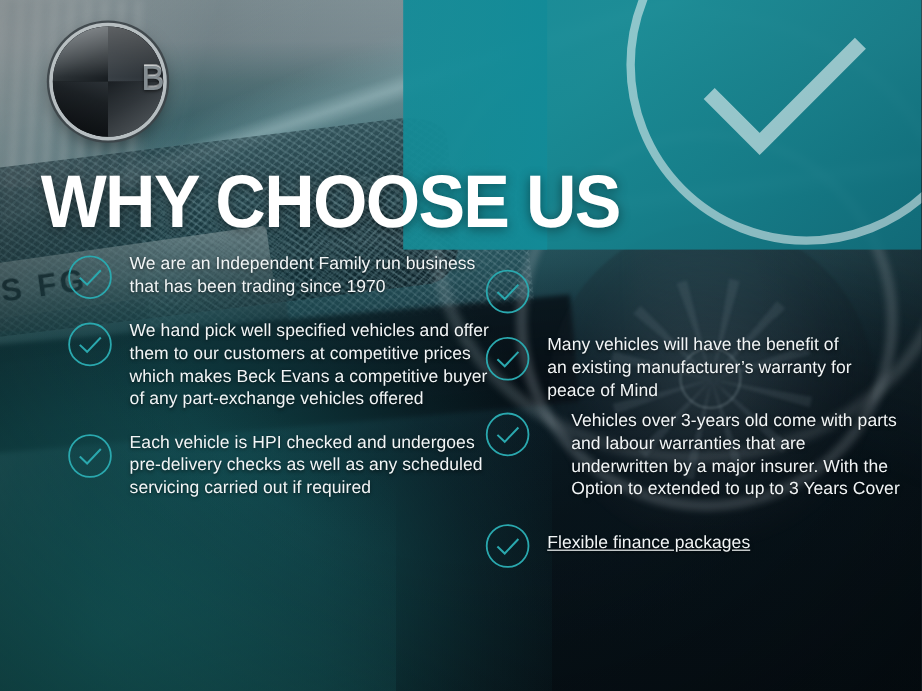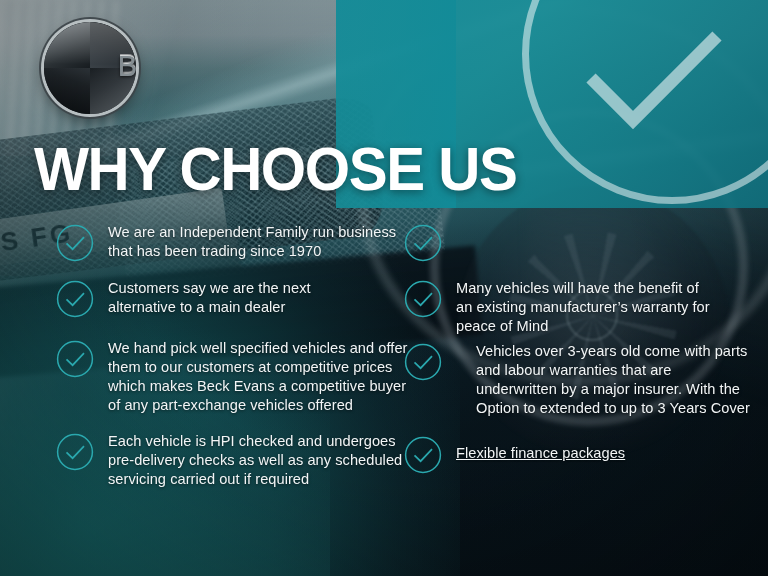--- a/index.html
+++ b/index.html
@@ -339,21 +339,21 @@
     transform-origin: left center;
     text-shadow: 0 2px 10px rgba(0,0,0,.45);
     white-space: nowrap;
   }
 
   
   .col {
     position: absolute;
     width: 360px;
   }
-  .col-left  { left: 56px;  top: 222px; }
+  .col-left  { left: 56px;  top: 210px; }
   .col-right { left: 404px; top: 222px; }
 
   .feature {
     position: relative;
     display: flex;
     align-items: flex-start;
     margin-bottom: 16px;
   }
   .check {
     flex: 0 0 auto;
@@ -431,30 +431,20 @@
       <span class="check">
         <svg width="38" height="38" viewBox="0 0 38 38">
           <circle cx="19" cy="19" r="17.4" fill="none" stroke="#2aa8ae" stroke-width="1.5"></circle>
           <path d="M10.5 19.4 L16.6 25.2 L28 13.2" fill="none" stroke="#2aa8ae" stroke-width="1.7" stroke-linecap="butt" stroke-linejoin="miter"></path>
         </svg>
       </span>
       <span class="feature-text">We are an Independent Family run business
 that has been trading since 1970</span>
     </div>
 
-    <div class="feature" style="margin-bottom:20px;">
-      <span class="check">
-        <svg width="38" height="38" viewBox="0 0 38 38">
-          <circle cx="19" cy="19" r="17.4" fill="none" stroke="#2aa8ae" stroke-width="1.5"></circle>
-          <path d="M10.5 19.4 L16.6 25.2 L28 13.2" fill="none" stroke="#2aa8ae" stroke-width="1.7" stroke-linecap="butt" stroke-linejoin="miter"></path>
-        </svg>
-      </span>
-      <span class="feature-text">Customers say we are the next
-alternative to a main dealer</span>
-    </div>
 
     <div class="feature" style="margin-bottom:16px;">
       <span class="check">
         <svg width="38" height="38" viewBox="0 0 38 38">
           <circle cx="19" cy="19" r="17.4" fill="none" stroke="#2aa8ae" stroke-width="1.5"></circle>
           <path d="M10.5 19.4 L16.6 25.2 L28 13.2" fill="none" stroke="#2aa8ae" stroke-width="1.7" stroke-linecap="butt" stroke-linejoin="miter"></path>
         </svg>
       </span>
       <span class="feature-text">We hand pick well specified vehicles and offer
 them to our customers at competitive prices

